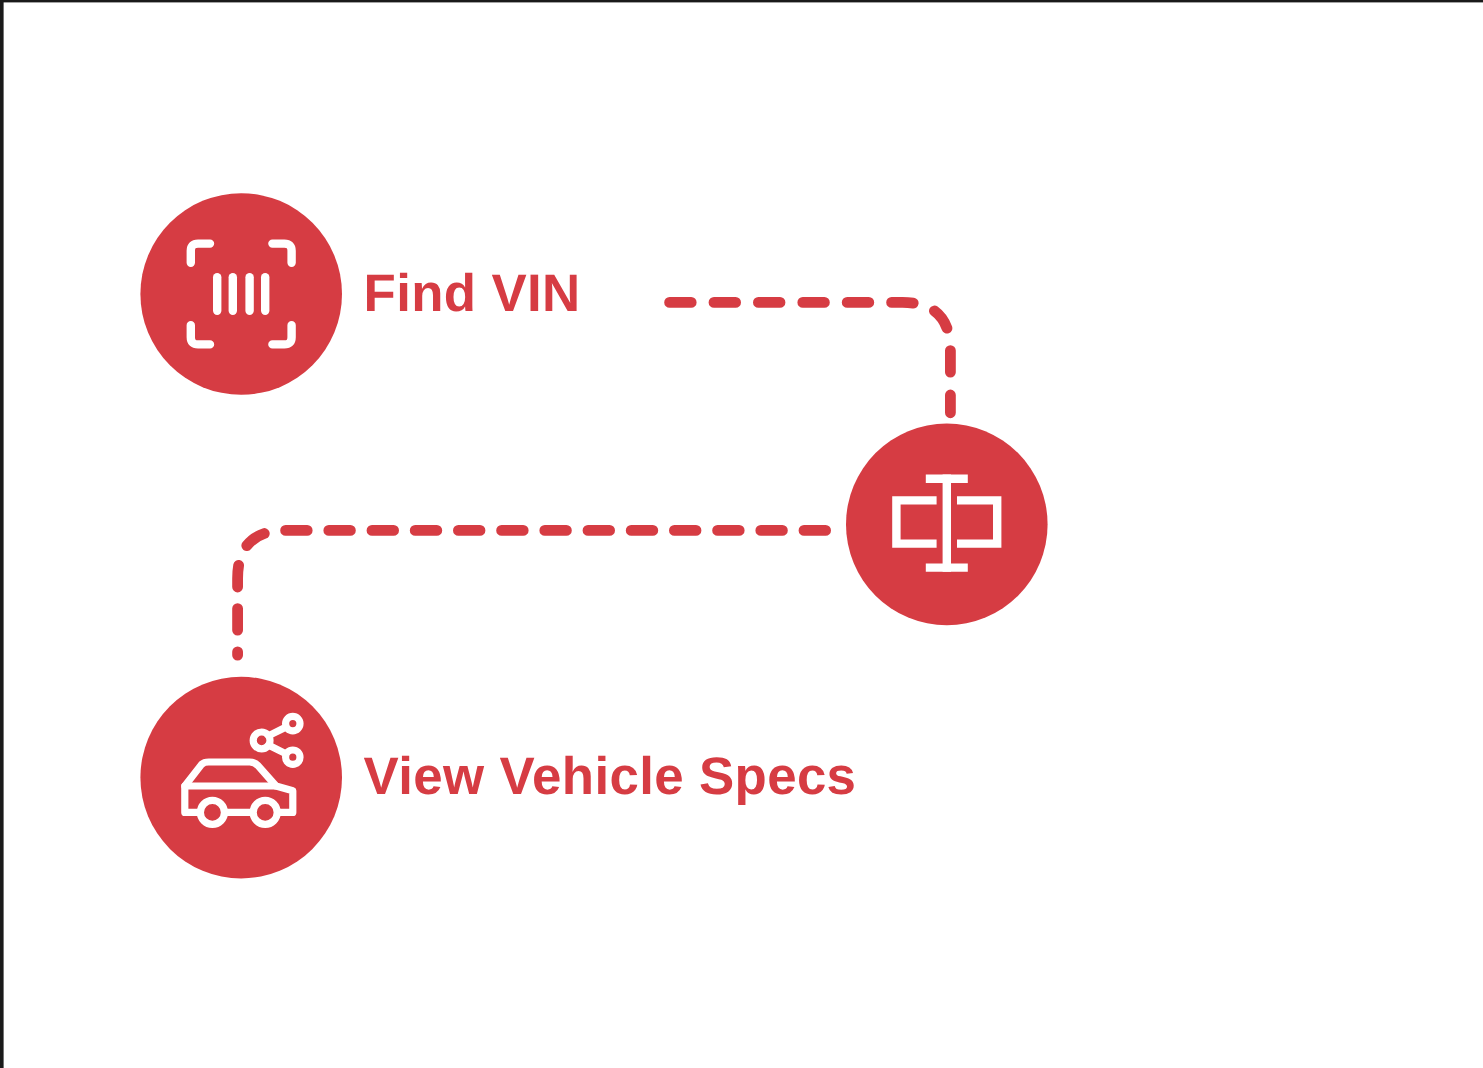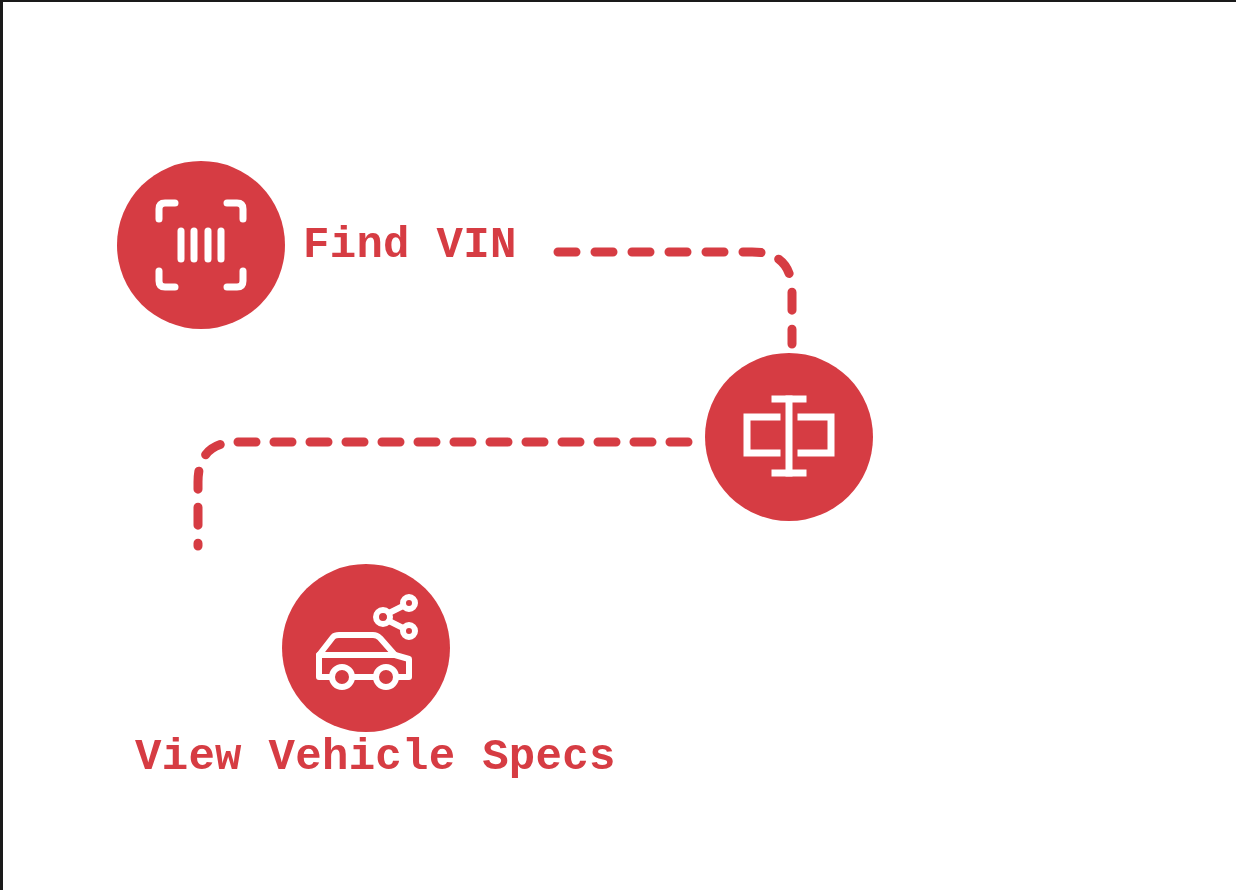--- a/index.html
+++ b/index.html
@@ -14,21 +14,20 @@
   svg.connectors { position: absolute; left: 0; top: 0; }
   .step { position: absolute; display: flex; align-items: center; }
   .circle {
     width: 168px; height: 168px; border-radius: 50%;
     background: #d63c43; display: flex; align-items: center; justify-content: center;
     flex: 0 0 auto;
   }
   .label {
     color: #d63c43; font-weight: bold; font-size: 44px; margin-left: 18px; white-space: nowrap;
     letter-spacing: 0.3px;
-    font-family: Liberation Mono, monospace;
   }
 </style>
 </head>
 <body>
 
 <div class="frame"></div>
 
 <svg class="connectors" width="1236" height="890">
 
   <path d="M 558 252 L 752 252 Q 792 252 792 292 L 792 344" fill="none" stroke="#d63c43" stroke-width="9" stroke-linecap="round" stroke-dasharray="18 19"></path>
@@ -61,21 +60,21 @@
         <path d="M 38 30 L 8 30 L 8 66 L 38 66"></path>
         <path d="M 62 30 L 92 30 L 92 66 L 62 66"></path>
         <line x1="36" y1="12" x2="64" y2="12"></line>
         <line x1="36" y1="86" x2="64" y2="86"></line>
         <line x1="50" y1="12" x2="50" y2="86"></line>
       </g>
     </svg>
   </div>
 </div>
 
-<div class="step" style="left:117px; top:564px;flex-direction:column;">
+<div class="step" style="left:117px; top:564px;">
   <div class="circle">
     <svg width="110" height="110" viewBox="0 0 110 110">
       <g fill="none" stroke="#ffffff" stroke-width="6" stroke-linecap="round" stroke-linejoin="round">
 
         <path d="M 20 84 L 8 84 L 8 62 L 22 44 Q 24 42 28 42 L 62 42 Q 66 42 69 45 L 84 62 L 98 66 L 98 84 L 86 84"></path>
         <line x1="42" y1="84" x2="64" y2="84"></line>
         <path d="M 8 62 L 84 62"></path>
 
         <circle cx="31" cy="84" r="10"></circle>
         <circle cx="75" cy="84" r="10"></circle>

